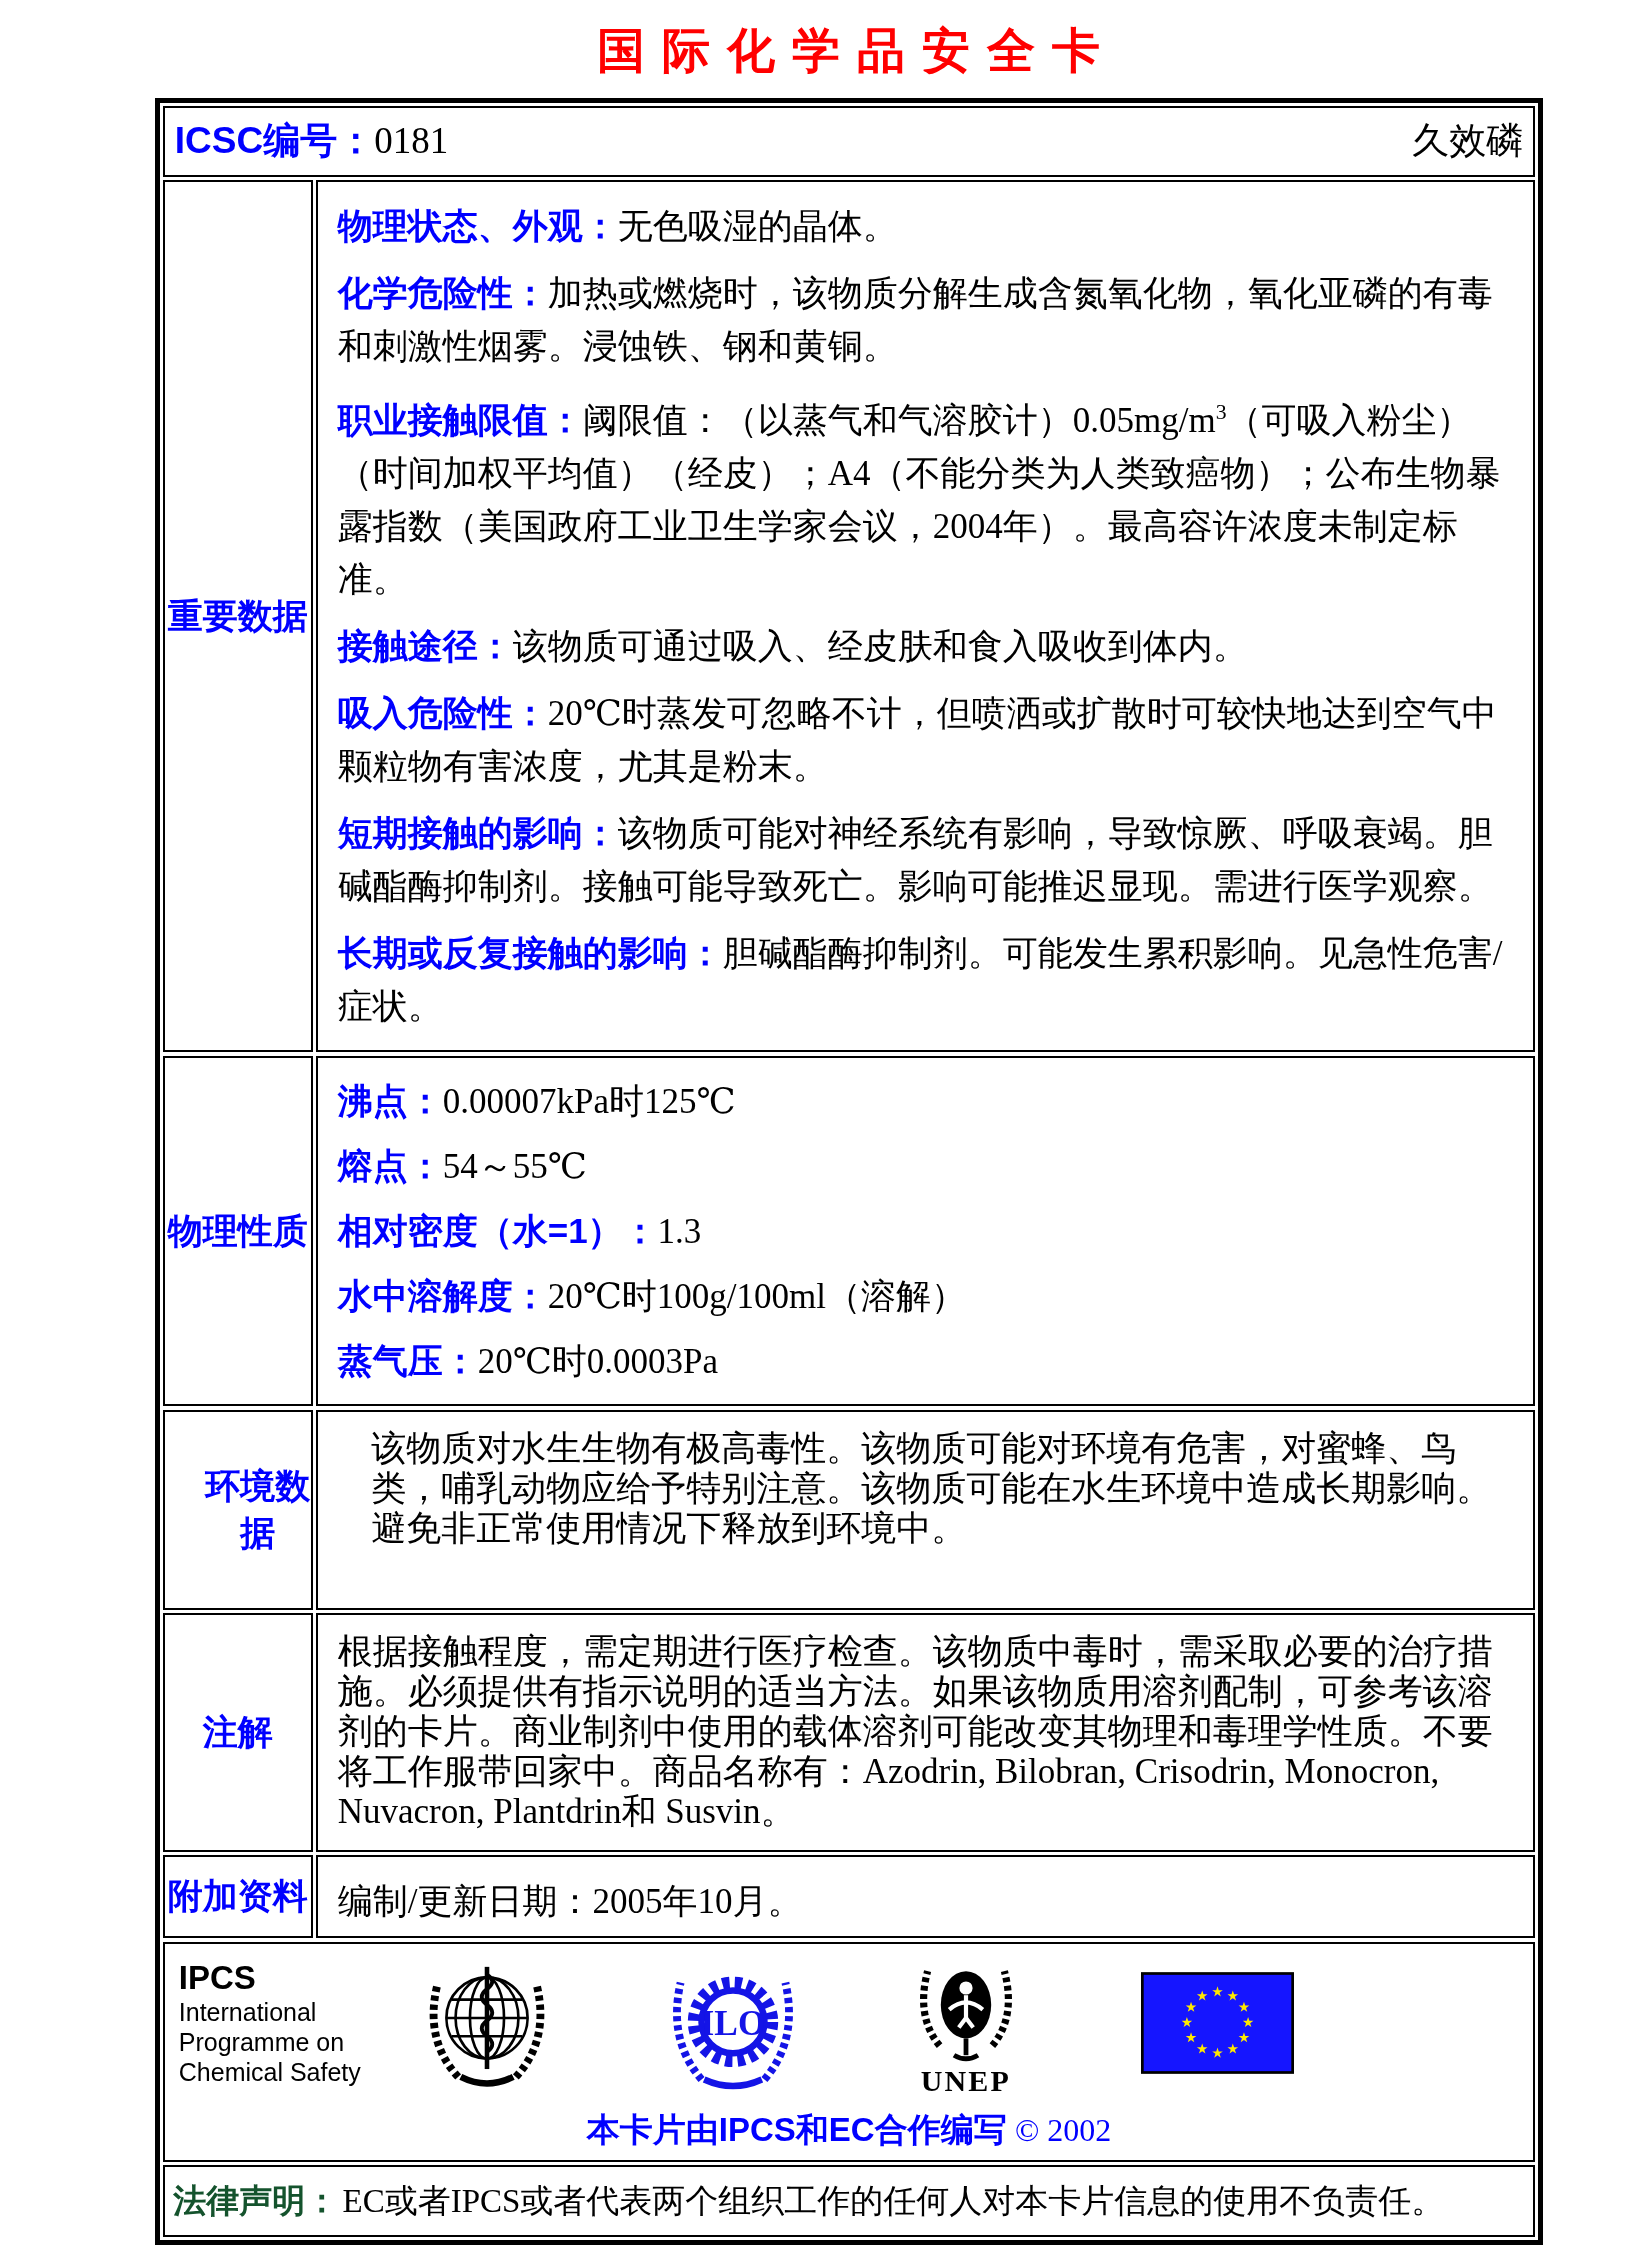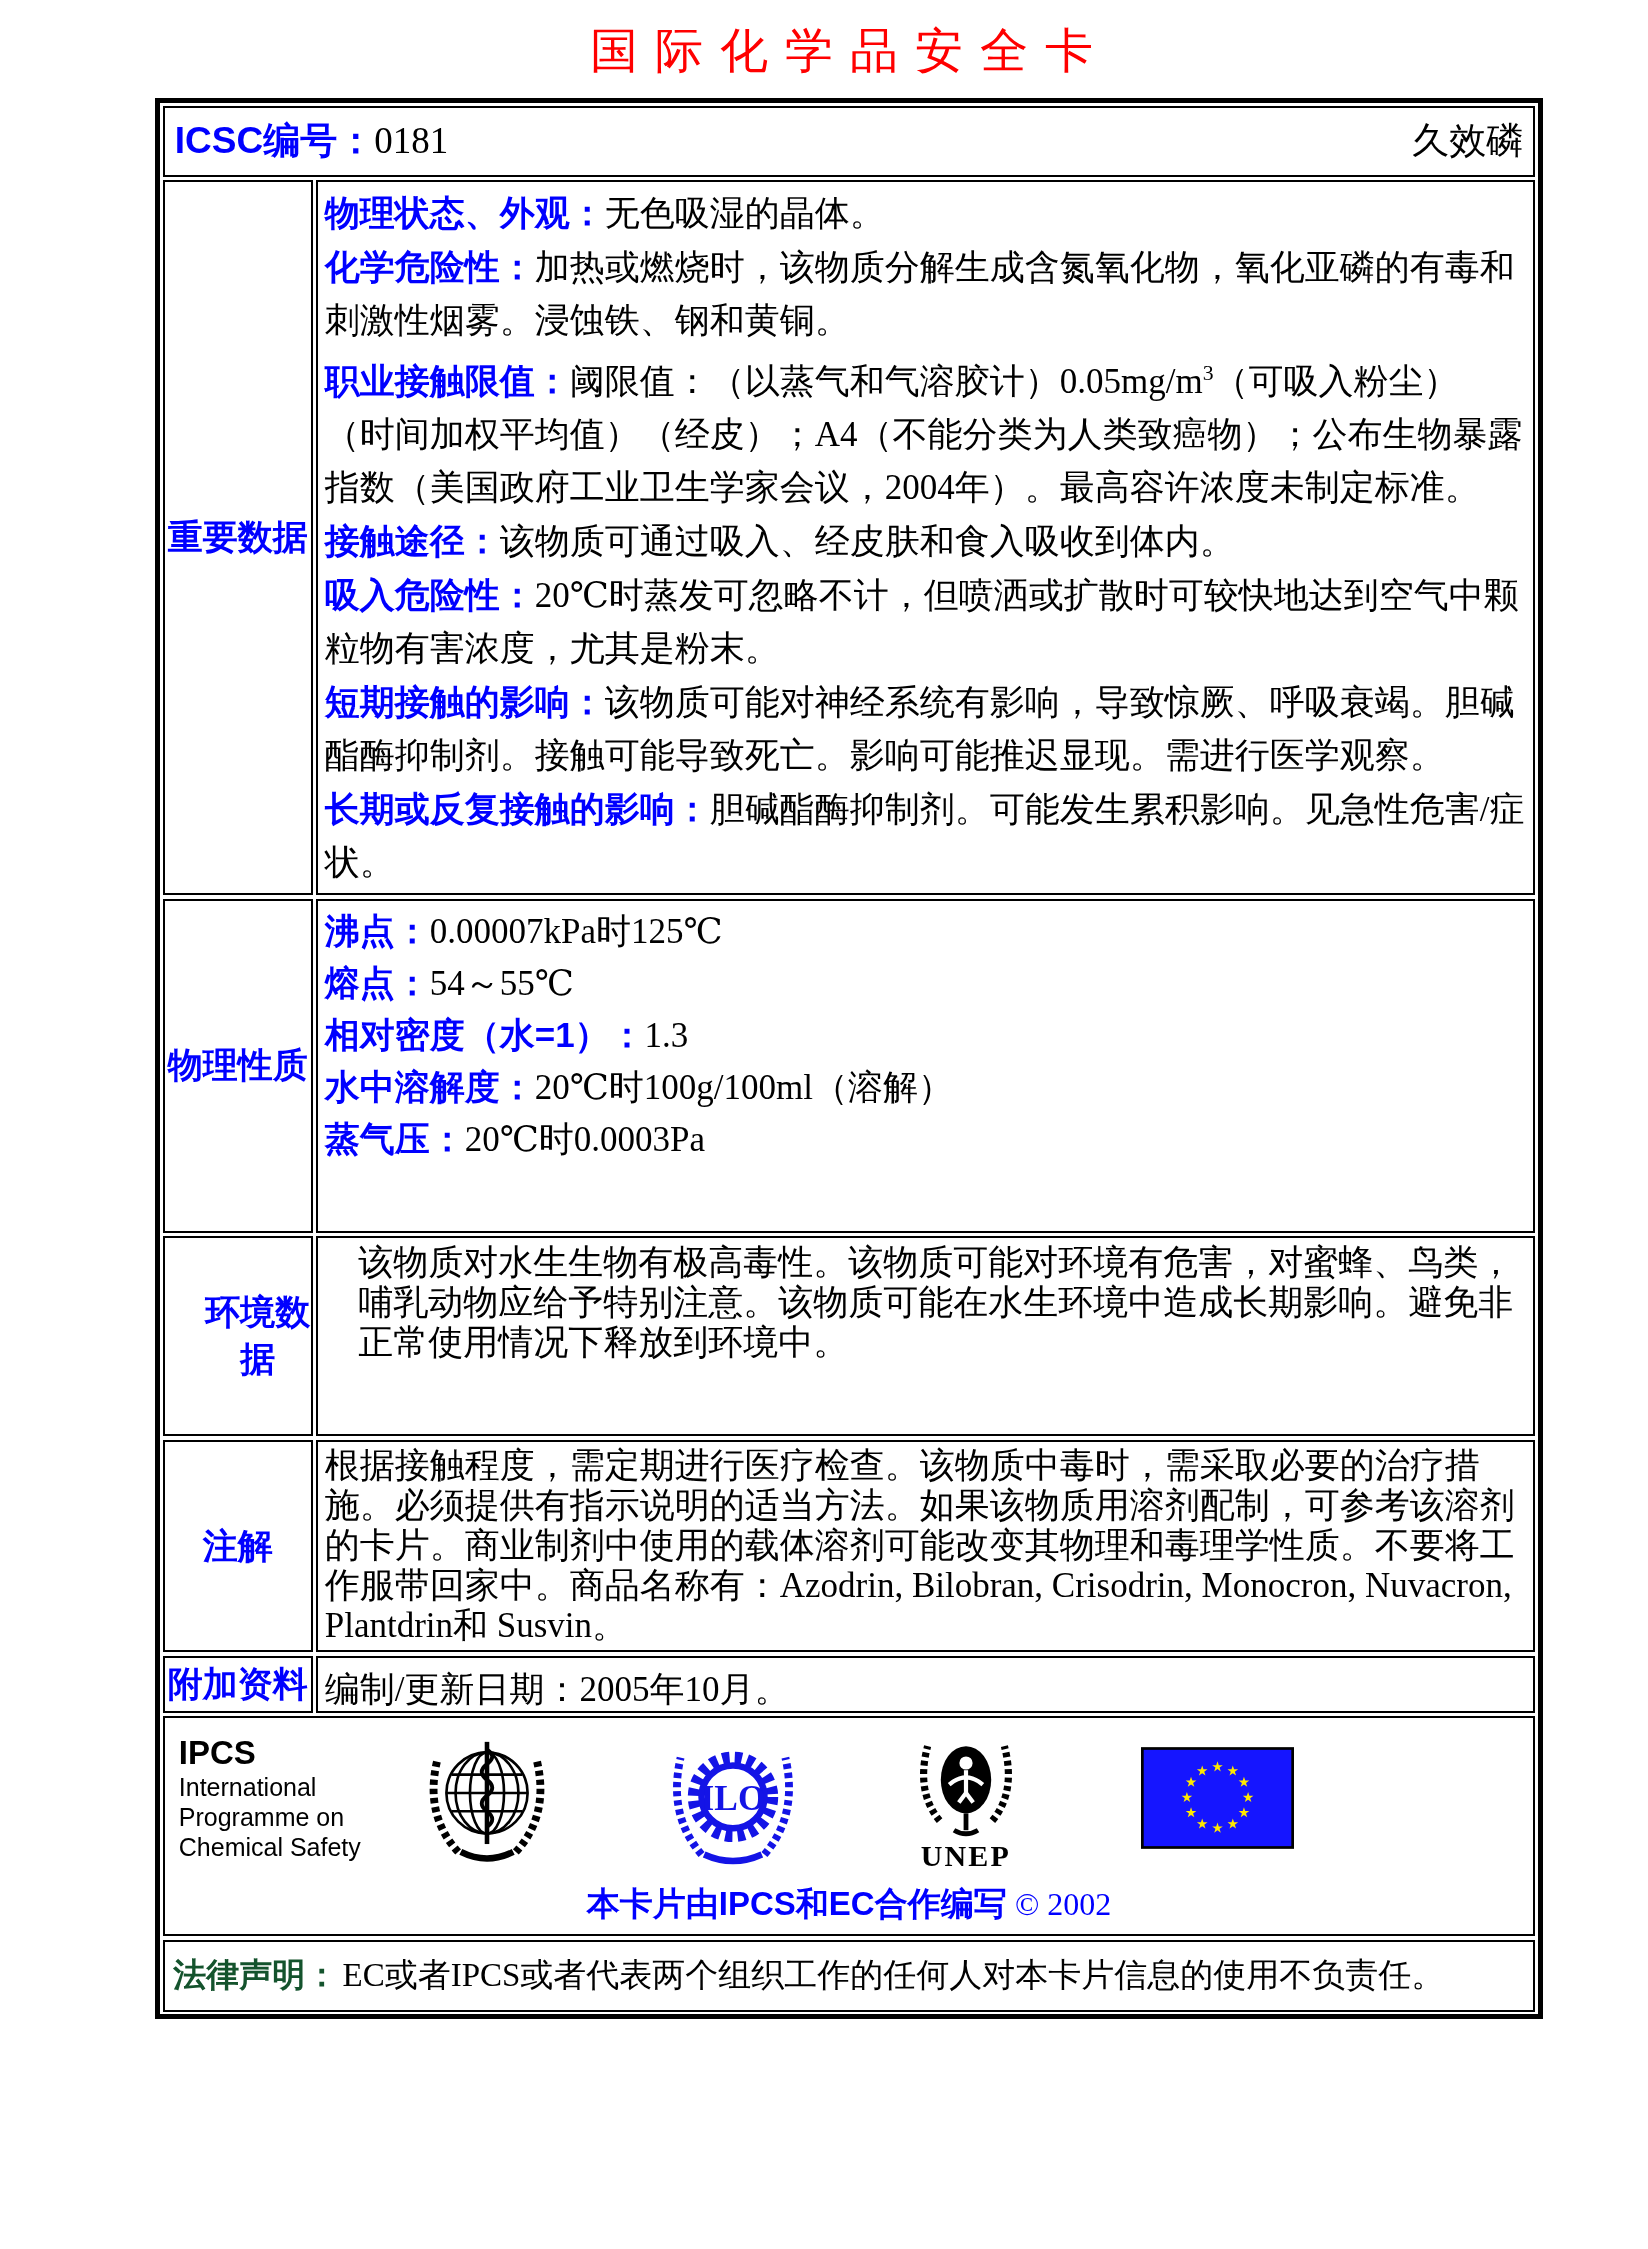--- a/index.html
+++ b/index.html
@@ -3,41 +3,41 @@
 <meta charset="utf-8">
 <style>
   html, body { margin:0; padding:0; }
   body {
     width:1648px; height:2250px;
     background:#ffffff; position:relative;
     font-family:"Liberation Serif","DejaVu Serif",serif;
     color:#000;
   }
   .page-title {
-    position:absolute; top:21px; left:156px; width:1388px;
+    position:absolute; top:21px; left:163px; width:1388px;
     text-align:center; color:#ff0000;
     font-family:"Liberation Serif","DejaVu Serif",serif;
-    font-weight:normal; font-size:48px; line-height:59px; letter-spacing:17px;
+    font-weight:bold; font-size:48px; line-height:59px; letter-spacing:17px;
     white-space:nowrap;
   }
   .card {
     position:absolute; left:155px; top:98px; width:1388px;
     border:5px solid #000; padding:2.8px; box-sizing:border-box; background:#fff;
   }
   .row { display:flex; margin-bottom:3.5px; }
   .row:last-child { margin-bottom:0; }
   .cell { border:2.8px solid #000; box-sizing:border-box; background:#fff; }
   .label-cell {
     width:150px; flex:none; margin-right:3.5px;
     display:flex; align-items:center; justify-content:center;
     font-family:"Liberation Sans","DejaVu Sans",sans-serif;
     font-weight:bold; color:#0000ff; font-size:35px; text-align:center;
   }
   .content-cell { flex:1 1 auto; padding:4.2px 8.5px 4.2px 6.4px; font-size:35px; }
-  .content-cell p { margin:0; }
+  .content-cell p { margin:13px; }
   .inl {
     font-family:Liberation Sans, sans-serif;
     font-weight:bold; color:#0000ff;
   }
   sup { font-size:0.62em; }
 
   .row-header .cell {
     flex:1; min-height:71px; display:flex; align-items:center;
     justify-content:space-between; padding:0 10px; font-size:37px;
   }

